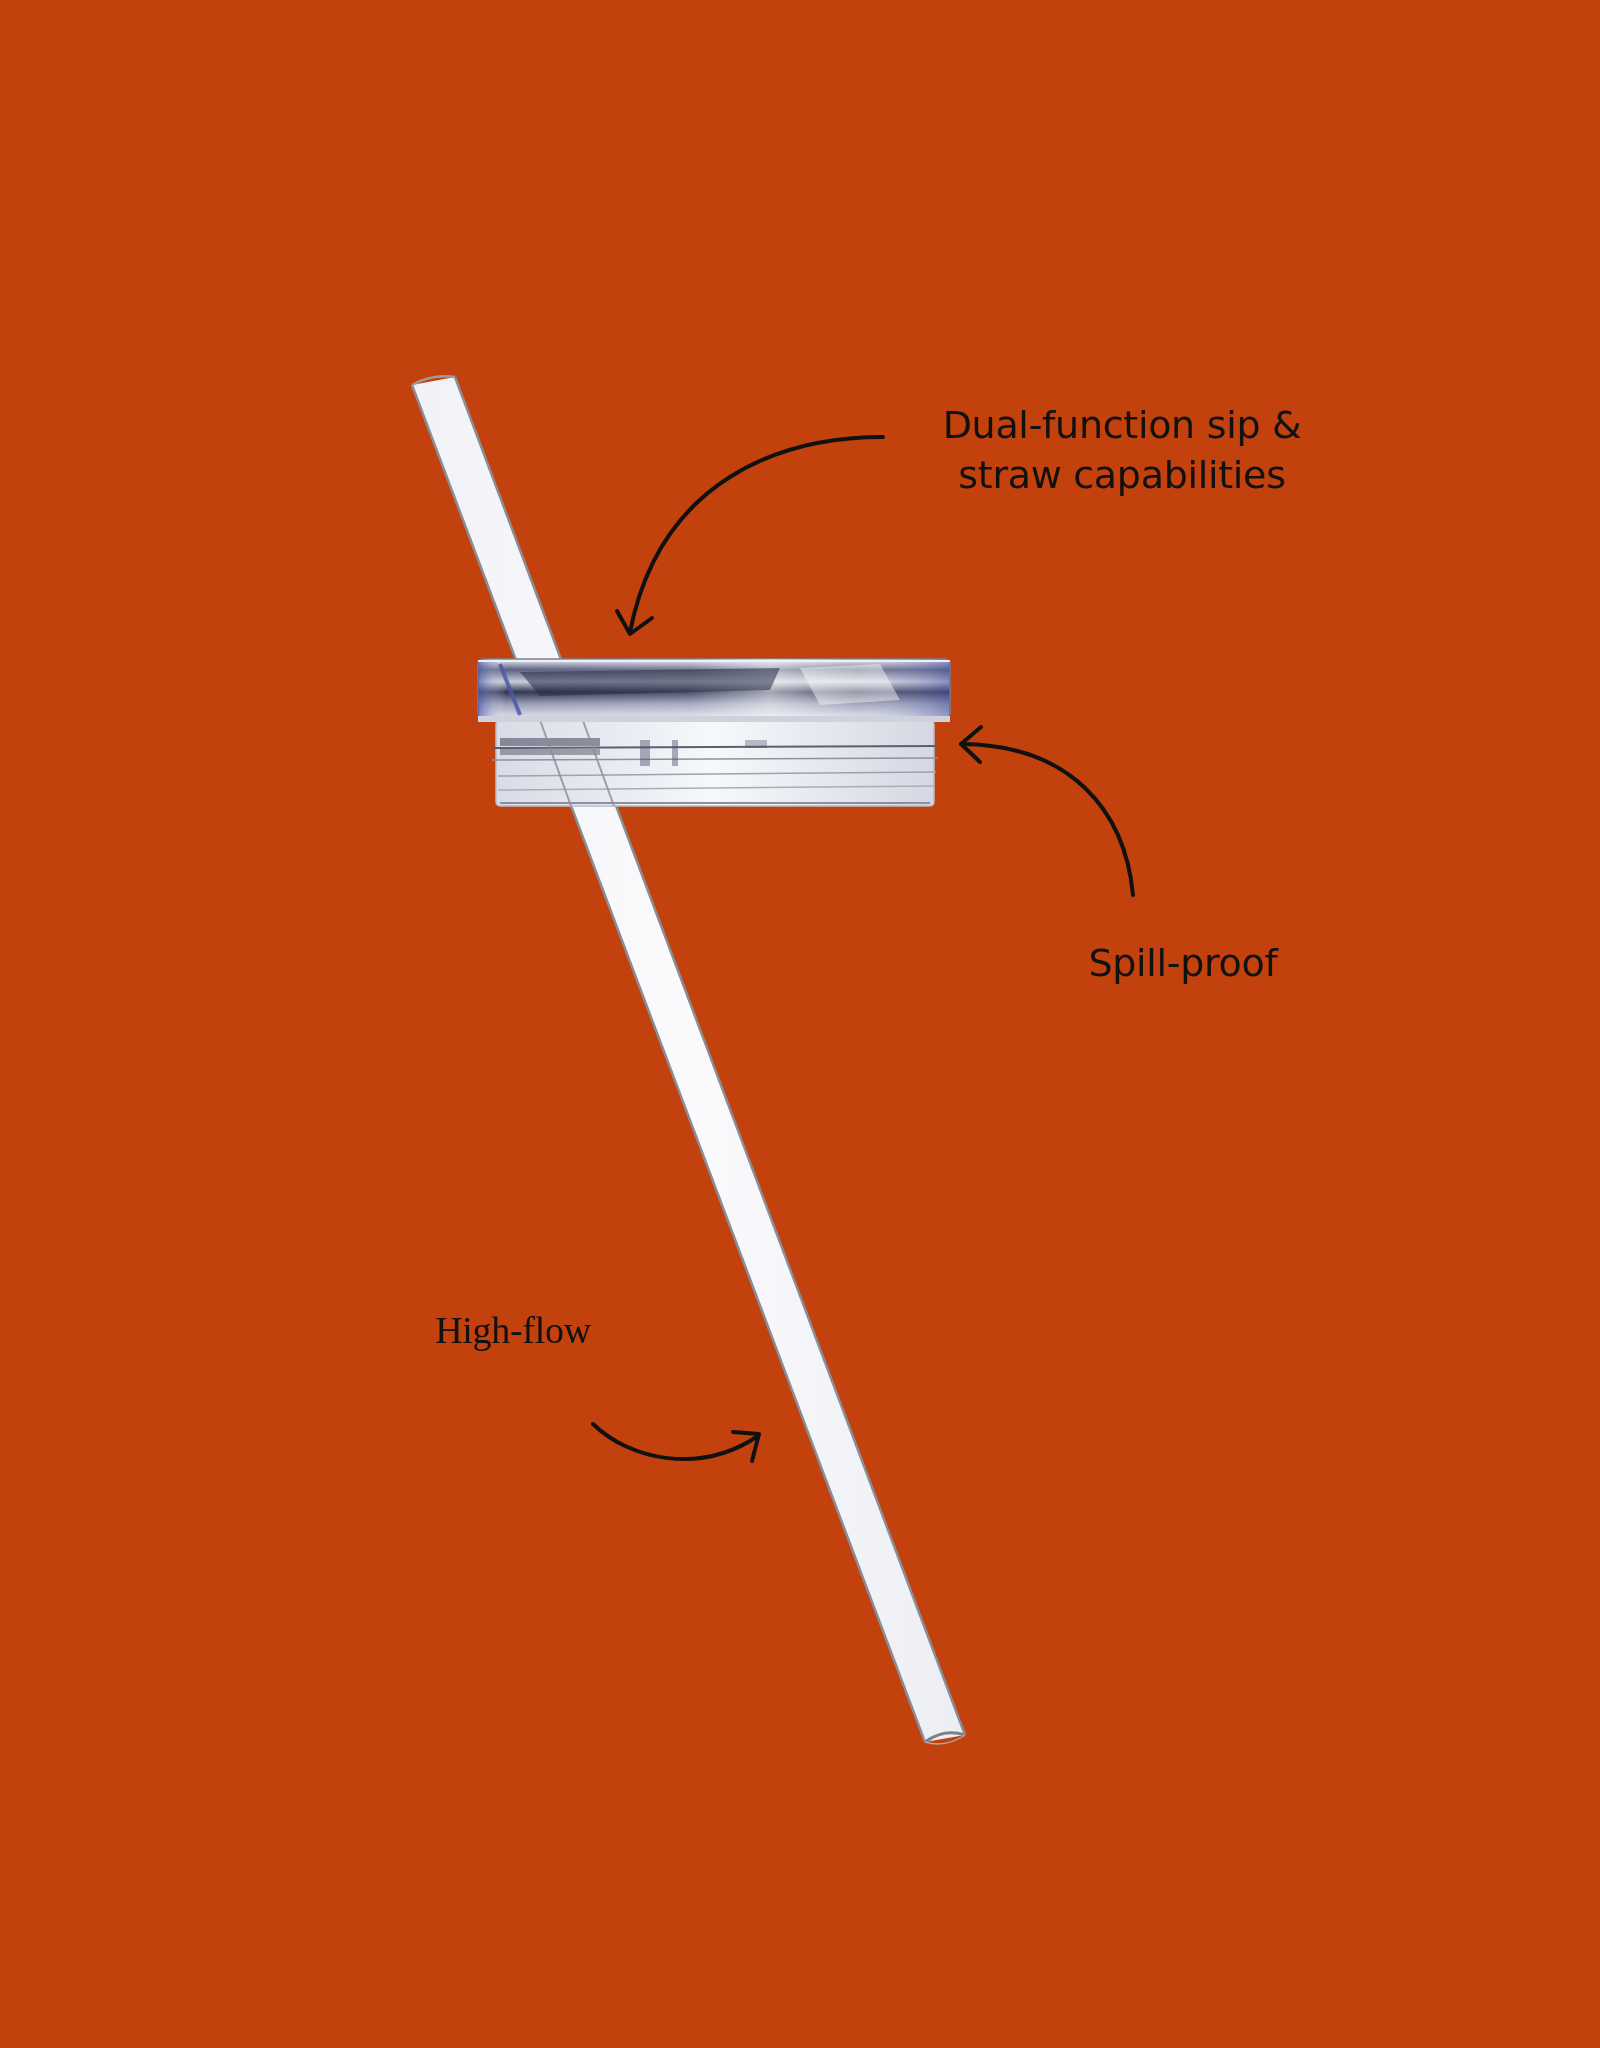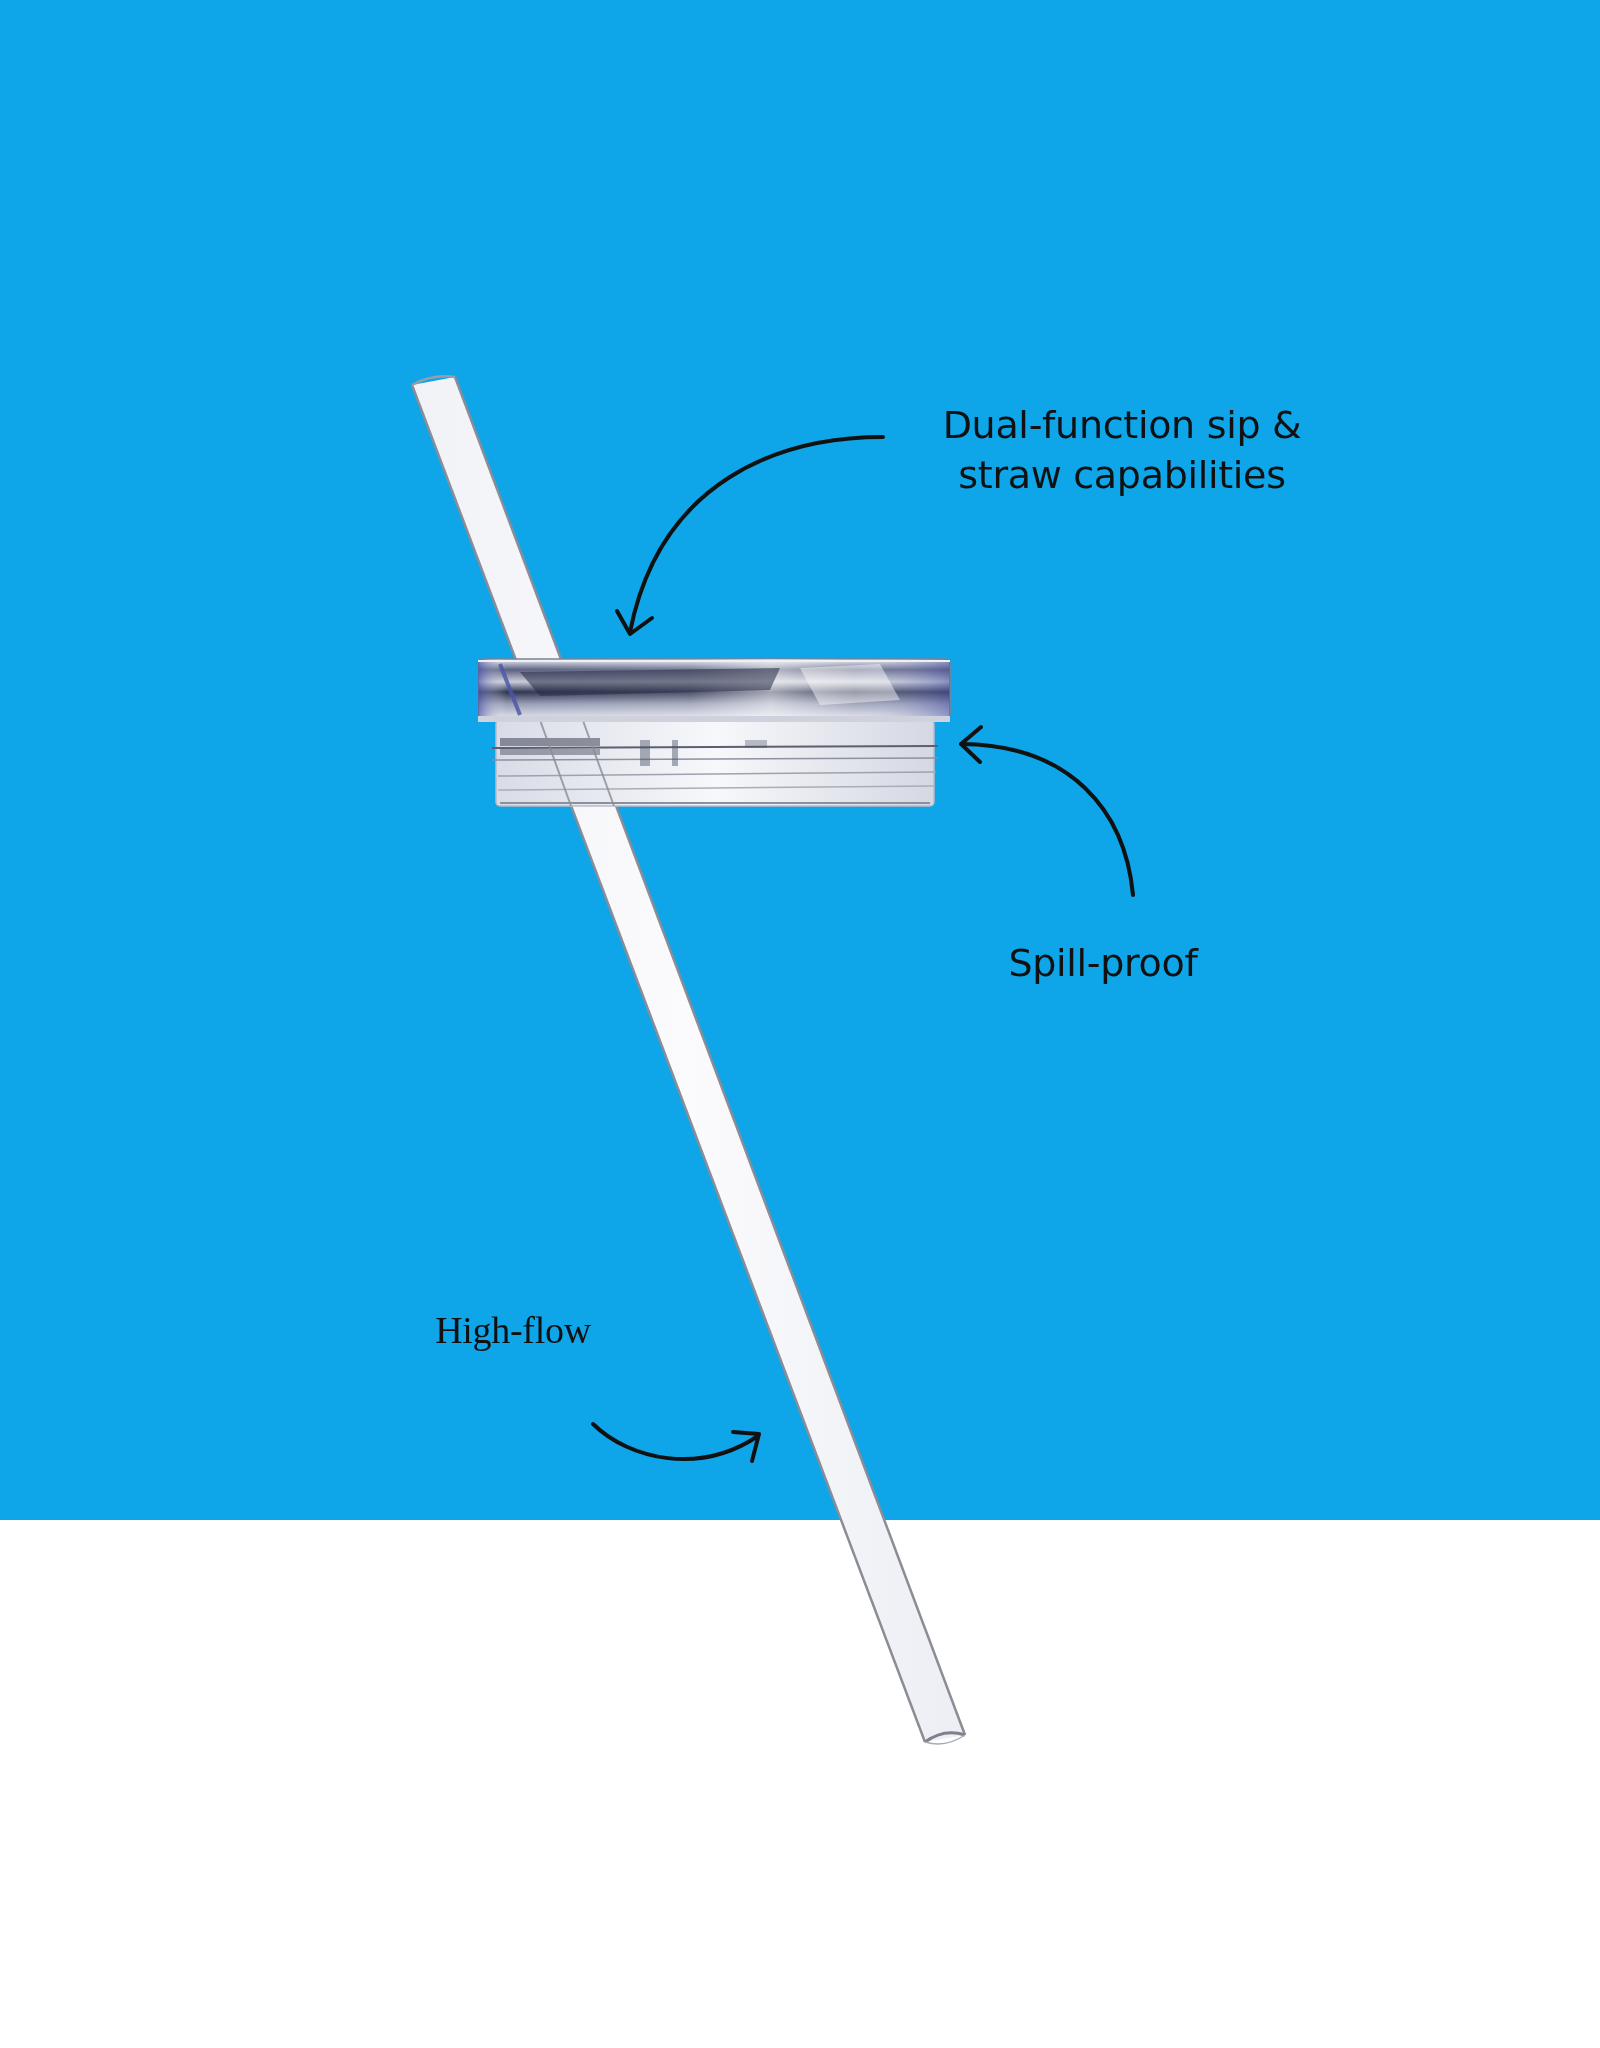--- a/index.html
+++ b/index.html
@@ -11,39 +11,39 @@
       width: 1600px;
       height: 2048px;
       position: relative;
       overflow: hidden;
       font-family: "DejaVu Sans", "Liberation Sans", sans-serif;
     }
     .canvas {
       position: absolute;
       left: 0; top: 0;
       width: 1600px;
-      height: 1520px;
-      background: #0ea5e9;
+      height: 2048px;
+      background: #c2410c;
     }
     svg.art {
       position: absolute;
       left: 0; top: 0;
     }
     .callout {
       position: absolute;
       color: #111111;
       font-size: 38px;
       line-height: 50px;
       letter-spacing: -0.3px;
       text-align: center;
       white-space: nowrap;
     }
     .callout span { display: block; }
     #callout-sip   { left: 912px; top: 400px; width: 420px; }
-    #callout-lid   { left: 958px; top: 938px; width: 290px; }
+    #callout-lid   { left: 1038px; top: 938px; width: 290px; }
     #callout-straw { left: 368px; top: 1305px; width: 290px; font-family: Liberation Serif, serif; }
   </style>
 </head>
 <body>
 
 <div class="canvas">
 
   <svg class="art" width="1600" height="2048" viewBox="0 0 1600 2048">
     <defs>
       <linearGradient id="capGrad" x1="0" y1="0" x2="0" y2="1">

